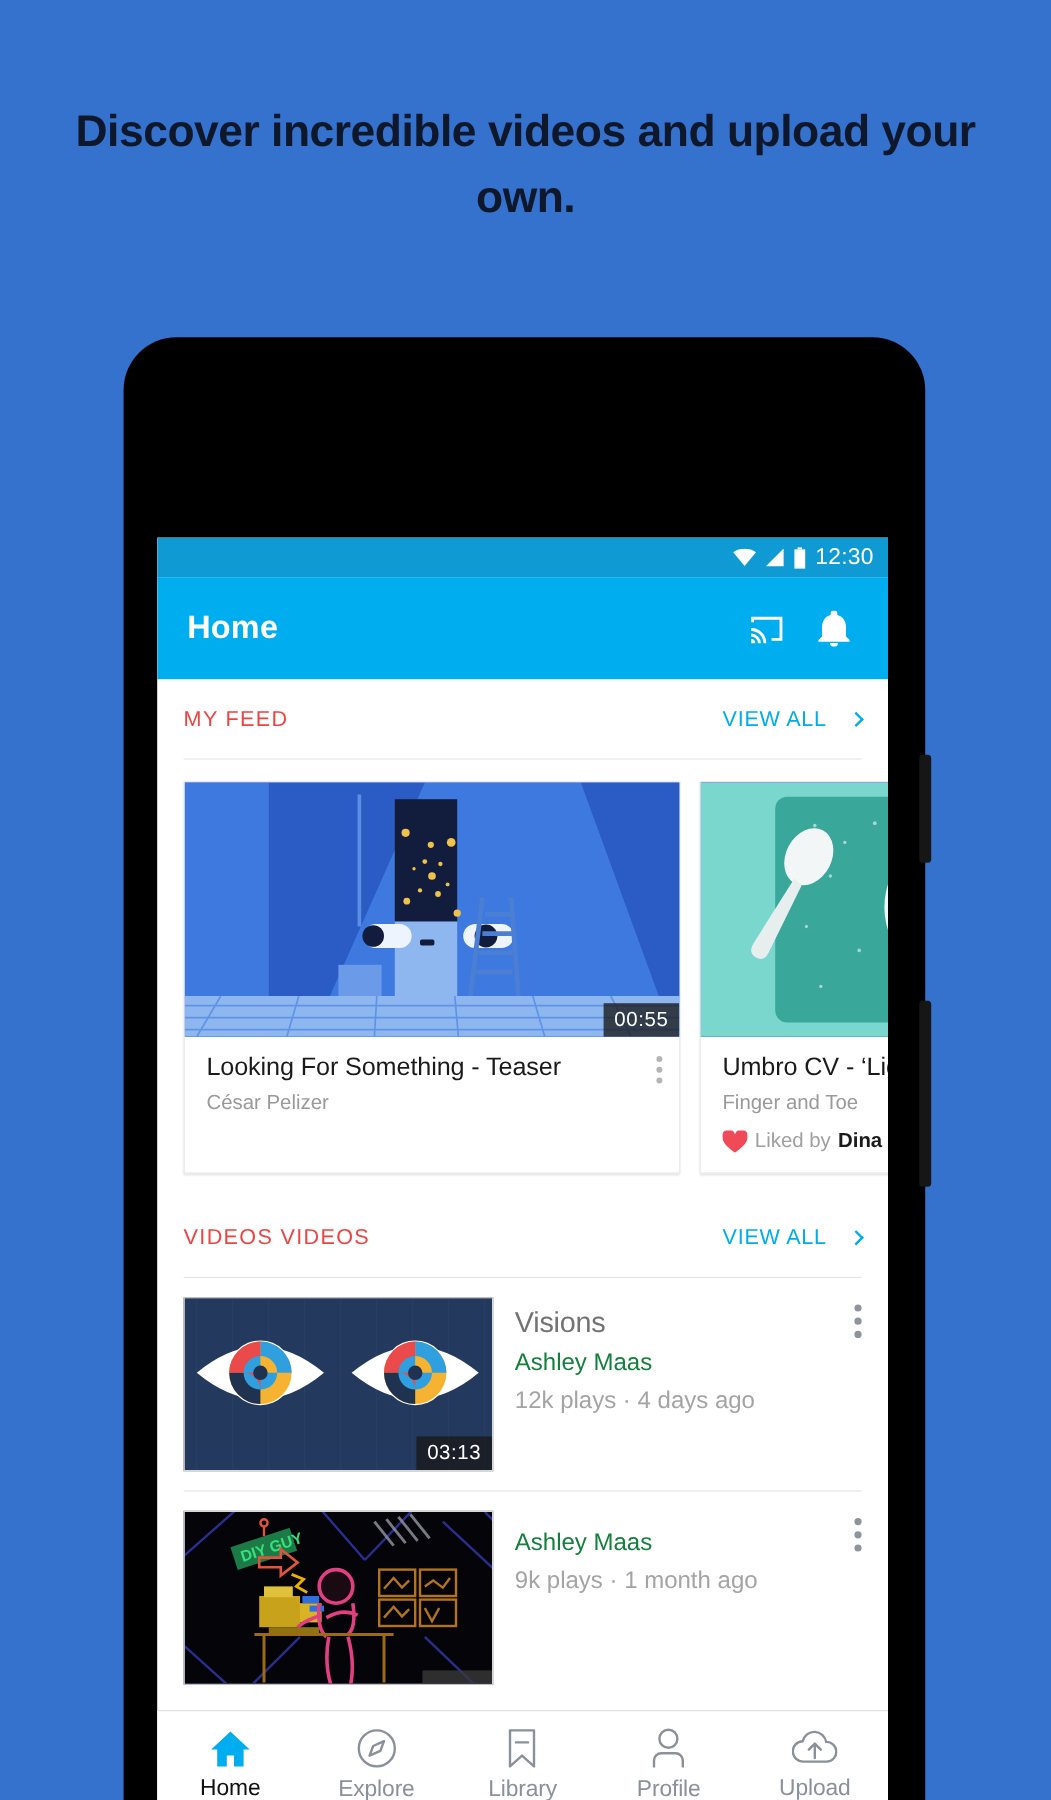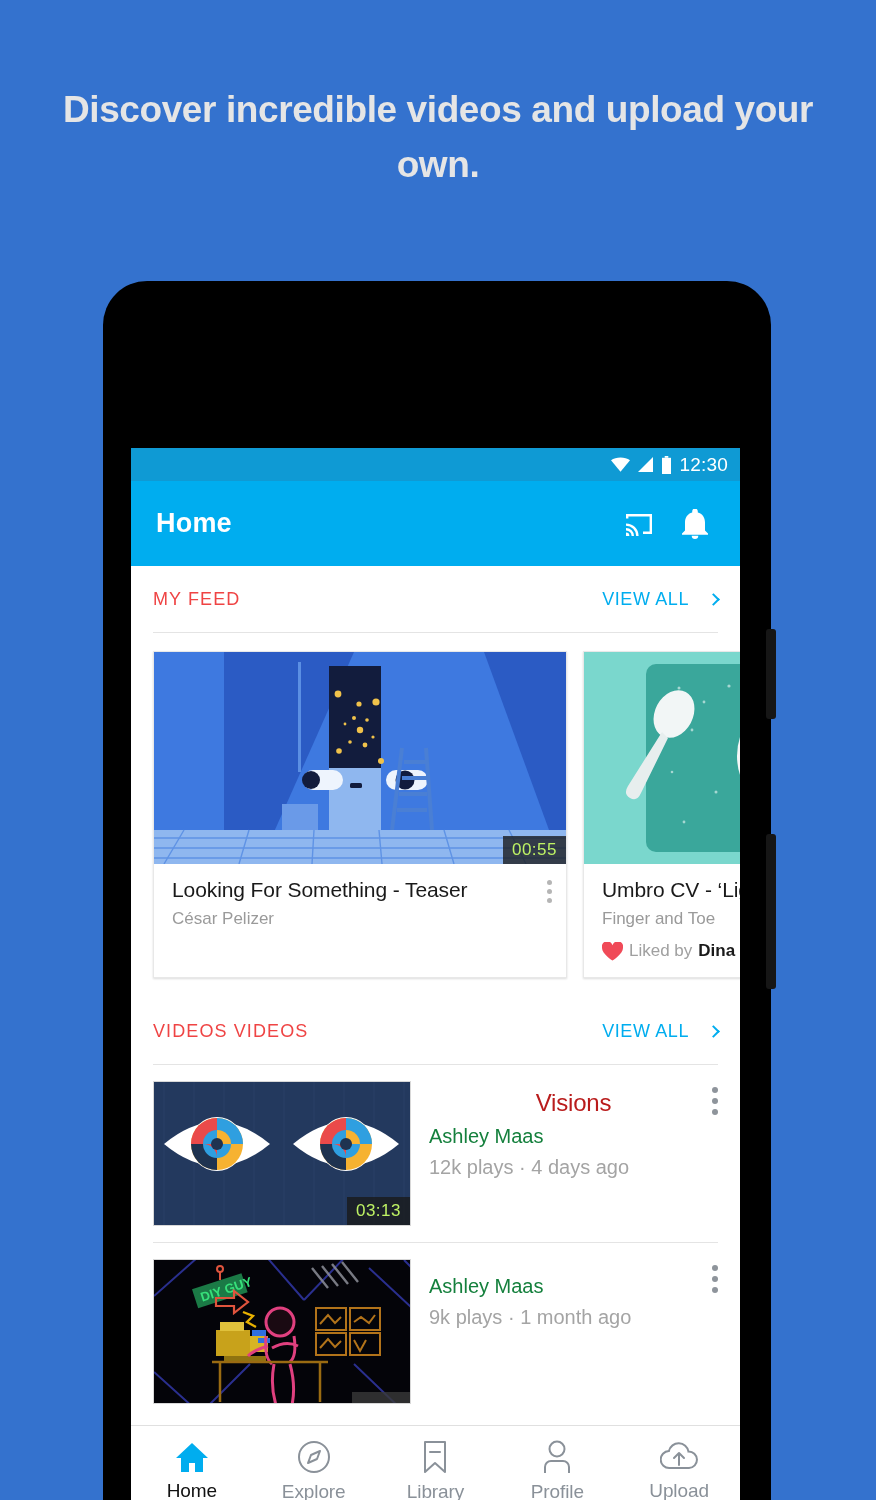--- a/index.html
+++ b/index.html
@@ -5,21 +5,21 @@
   * { box-sizing: border-box; margin:0; padding:0; }
   html,body { width:876px; height:1500px; overflow:hidden; }
   body {
     background:#3472CE;
     font-family:"Liberation Sans", sans-serif;
     position:relative;
   }
   
   .headline {
     position:absolute; left:0; top:82px; width:876px;
-    text-align:center; color:#e5e5e5;
+    text-align:center; color:#0f172a;
     font-size:37px; font-weight:bold; line-height:55px;
     letter-spacing:-0.4px;
     padding:0 44px;
   }
   
   .phone {
     position:absolute; left:103px; top:281px;
     width:668px; height:1240px;
     background:#000000;
     border-radius:44px 44px 0 0;
@@ -76,35 +76,35 @@
   .card {
     width:414px; flex:0 0 auto;
     background:#fff; border:1px solid #e8e8e8;
     box-shadow:0 1px 2px rgba(0,0,0,.14);
   }
   .card.second { width:250px; }
   .thumb { position:relative; width:100%; height:212px; overflow:hidden; background:#3a6fd8; }
   .card.second .thumb { height:212px; }
   .dur {
     position:absolute; right:0; bottom:0;
-    background:rgba(25,25,25,.78); color:#bef264;
+    background:rgba(25,25,25,.78); color:#ffffff;
     font-size:17px; padding:4px 9px; letter-spacing:.5px;
   }
   .cmeta { padding:14px 16px 16px 18px; position:relative; }
   .ctitle { font-size:21px; color:#1a1a1a; font-weight:500; white-space:nowrap; overflow:hidden; letter-spacing:-.1px;}
   .cauthor { font-size:17px; color:#9a9a9a; margin-top:7px; white-space:nowrap; }
   .cnote { font-size:17px; color:#a0a0a0; margin-top:12px; display:flex; align-items:center; gap:6px; white-space:nowrap;}
   .cnote b { color:#1a1a1a; font-weight:bold; }
   .kebab { position:absolute; right:14px; top:16px; display:flex; flex-direction:column; gap:4px; }
   .kebab i { width:5px; height:5px; border-radius:50%; background:#b5b5b5; display:block; }
   
   .rrow { display:flex; padding:16px 22px 16px 22px; position:relative; align-items:flex-start; }
   .rthumb { width:258px; height:145px; flex:0 0 auto; position:relative; overflow:hidden; background:#1f3350; border:1px solid #d8d8d8;}
   .rinfo { padding-left:18px; padding-top:8px; flex:1; min-width:0; }
-  .rtitle { font-size:24px; color:#b91c1c; font-weight:500; letter-spacing:-.2px; white-space:nowrap;text-align:center; }
+  .rtitle { font-size:24px; color:#737373; font-weight:500; letter-spacing:-.2px; white-space:nowrap; }
   .rauthor { font-size:20px; color:#15803d; margin-top:8px; white-space:nowrap;}
   .rstats { font-size:20px; color:#a4a4a4; margin-top:8px; white-space:nowrap;}
   .rkebab { position:absolute; right:22px; top:22px; display:flex; flex-direction:column; gap:5px; }
   .rkebab i { width:6px; height:6px; border-radius:50%; background:#8e949b; display:block; }
   
   .bottomnav {
     position:absolute; left:0; bottom:0; width:609px; height:91px;
     background:#fff; border-top:1px solid #e0e0e0;
     display:flex; z-index:40;
   }

